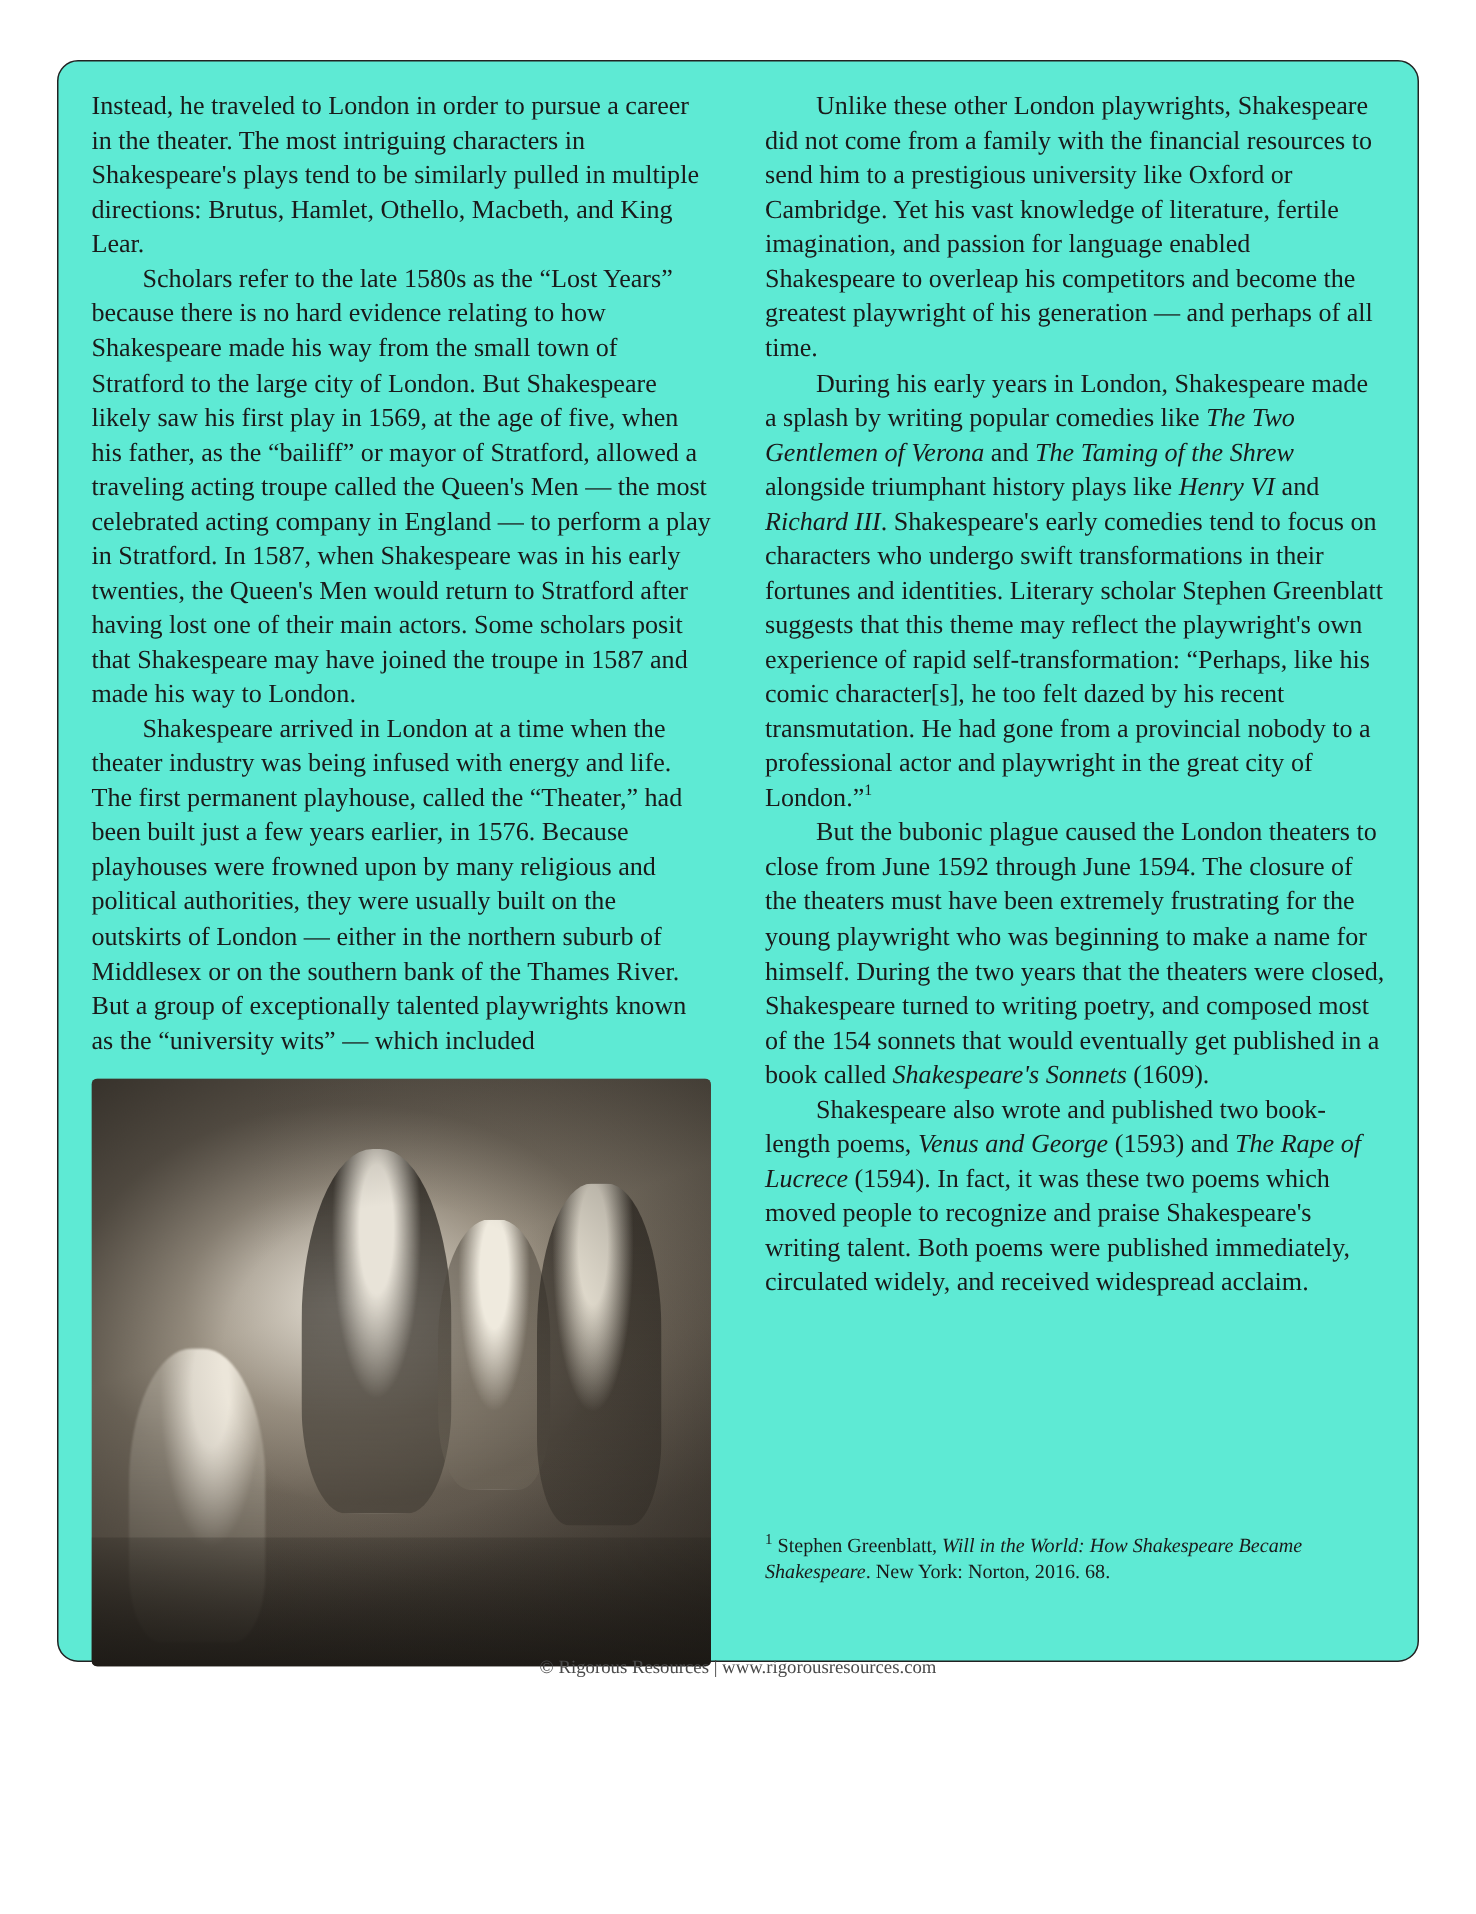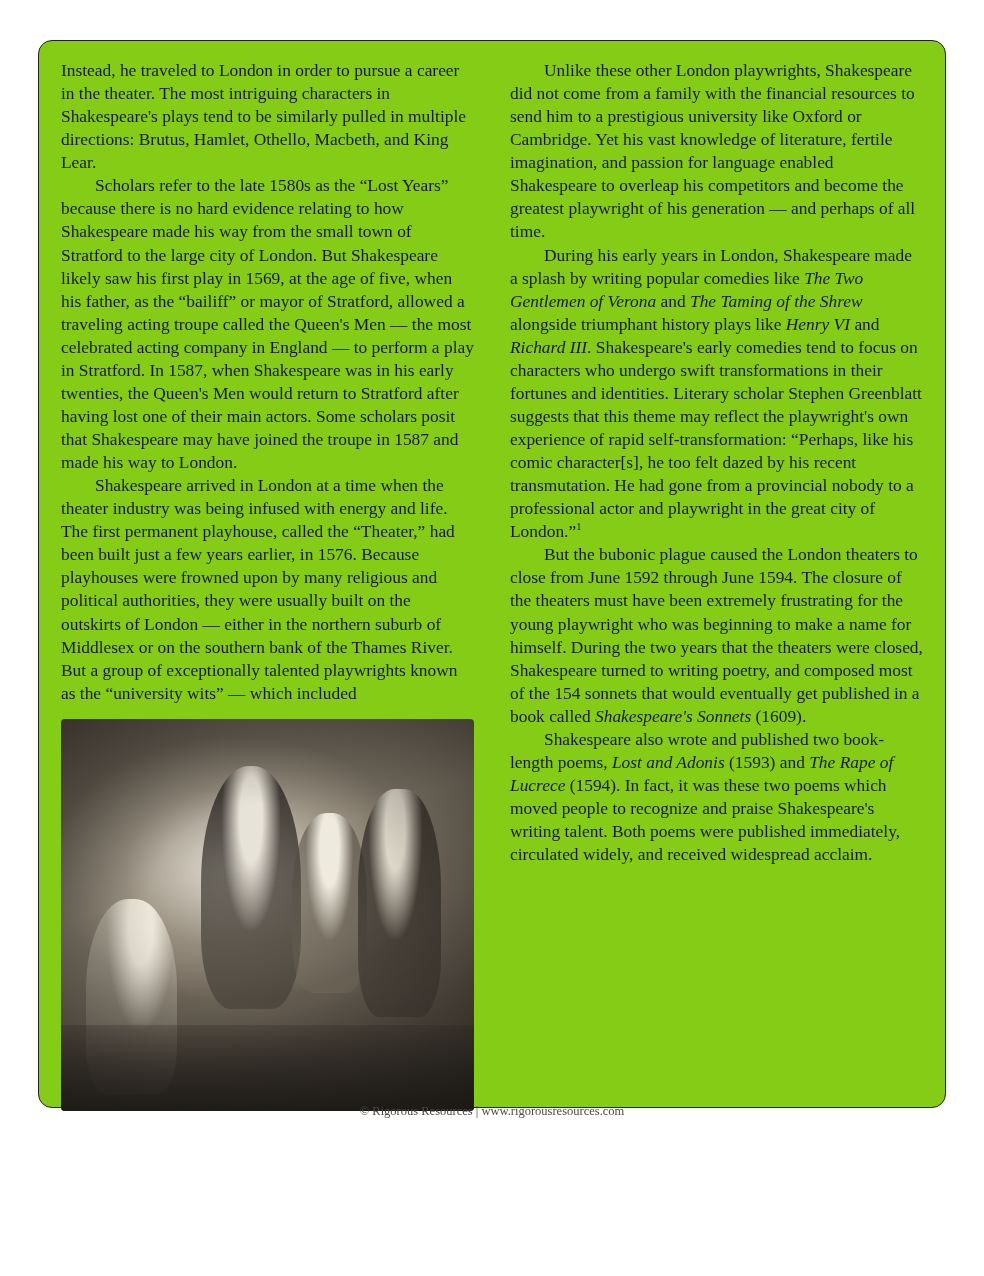--- a/index.html
+++ b/index.html
@@ -17,21 +17,21 @@
   }
   .page {
     position: absolute;
     left: 38px;
     top: 40px;
     width: 908px;
     height: 1068px;
     border: 1.5px solid #222;
     border-radius: 14px;
     box-sizing: border-box;
-    background: #84cc16;
+    background: #5eead4;
   }
   .content {
     position: absolute;
     left: 22px;
     top: 18px;
     right: 22px;
     bottom: 16px;
   }
   .columns {
     column-count: 2;
@@ -156,21 +156,25 @@
         </div>
       </div>
 
 
       <p class="indent">Unlike these other London playwrights, Shakespeare did not come from a family with the financial resources to send him to a prestigious university like Oxford or Cambridge. Yet his vast knowledge of literature, fertile imagination, and passion for language enabled Shakespeare to overleap his competitors and become the greatest playwright of his generation — and perhaps of all time.</p>
 
       <p class="indent">During his early years in London, Shakespeare made a splash by writing popular comedies like <em>The Two Gentlemen of Verona</em> and <em>The Taming of the Shrew</em> alongside triumphant history plays like <em>Henry VI</em> and <em>Richard III</em>. Shakespeare's early comedies tend to focus on characters who undergo swift transformations in their fortunes and identities. Literary scholar Stephen Greenblatt suggests that this theme may reflect the playwright's own experience of rapid self-transformation: “Perhaps, like his comic character[s], he too felt dazed by his recent transmutation. He had gone from a provincial nobody to a professional actor and playwright in the great city of London.”<sup class="fn">1</sup></p>
 
       <p class="indent"><span>But the bubonic plague caused the London theaters to close from June 1592 through June 1594. The closure of the theaters must have been extremely frustrating for the young playwright who was beginning to make a name for himself. During the two years that the theaters were closed, Shakespeare turned to writing poetry, and composed most of the 154 sonnets that would eventually get published in a book called</span> <em>Shakespeare's Sonnets</em> (1609).</p>
 
-      <p class="indent">Shakespeare also wrote and published two book-length poems, <em>Lost and Adonis</em> (1593) and <em>The Rape of Lucrece</em> (1594). In fact, it was these two poems which moved people to recognize and praise Shakespeare's writing talent. Both poems were published immediately, circulated widely, and received widespread acclaim.</p>
+      <p class="indent">Shakespeare also wrote and published two book-length poems, <em>Venus and George</em> (1593) and <em>The Rape of Lucrece</em> (1594). In fact, it was these two poems which moved people to recognize and praise Shakespeare's writing talent. Both poems were published immediately, circulated widely, and received widespread acclaim.</p>
 
 
     </div>
 
+    <div class="footnote">
+
+      <p><sup>1</sup> <span>Stephen Greenblatt,</span> <em>Will in the World: How Shakespeare Became Shakespeare</em><span>. New York: Norton, 2016. 68.</span></p>
+    </div>
 
     <div class="page-footer">© Rigorous Resources  |  www.rigorousresources.com</div>
   </div>
 </div>
 
 </body></html>

